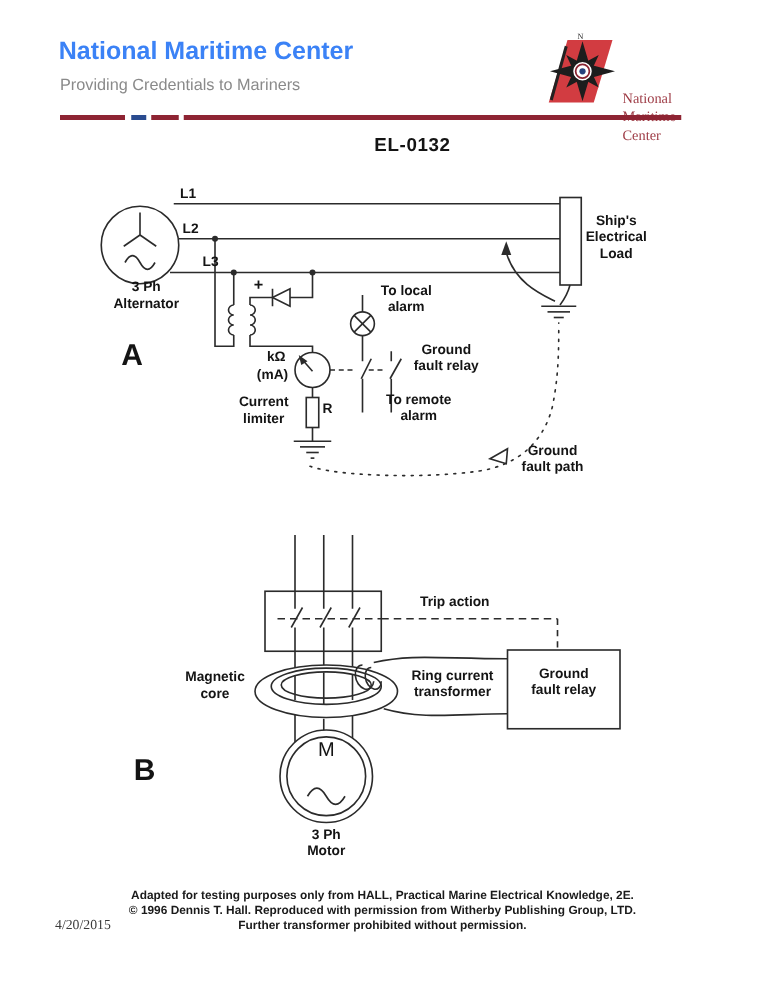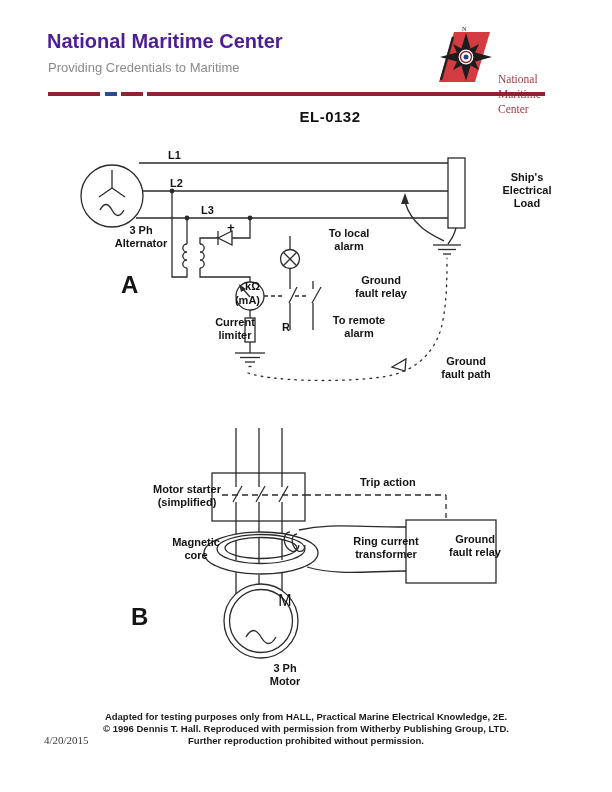--- a/index.html
+++ b/index.html
@@ -1,47 +1,47 @@
 <!DOCTYPE html>
 <html><head>
 <meta charset="utf-8">
 <style>
   html,body{margin:0;padding:0;background:#fff;}
   .page{position:relative;width:612px;height:792px;background:#fff;overflow:hidden;
         font-family:"Liberation Sans",sans-serif;color:#141414;}
   .abs{position:absolute;}
-  .hdr-title{left:47px;top:30px;font-size:20px;font-weight:bold;color:#4c1d95;}
+  .hdr-title{left:47px;top:30px;font-size:20px;font-weight:bold;color:#3b82f6;}
   .hdr-sub{left:48px;top:60px;font-size:13px;color:#8a8a8a;}
   .logo-text{left:498px;top:36px;font-family:"Liberation Serif",serif;font-size:11.5px;
              line-height:15px;color:#9e3c46;margin-top:36px;}
   .rule{top:92px;height:3.5px;background:#8e2433;}
   .rule.blue{background:#2a4b8f;}
   .doc-code{left:0;right:0;top:108px;text-align:center;font-size:15px;font-weight:bold;letter-spacing:.5px;padding-left:48px;}
   .lbl{position:absolute;font-size:11px;font-weight:bold;line-height:12.5px;
-       text-align:center;color:#141414;margin-left:24px;}
+       text-align:center;color:#141414;}
   .lbl .ln{display:block;}
   .nw{white-space:nowrap;}
   .sec{font-size:24px;font-weight:bold;}
-  .right{text-align:right;}
+  .right{}
   .footer{left:0;right:0;top:711px;text-align:center;font-size:9.5px;font-weight:bold;
           line-height:12px;color:#1a1a1a;}
   .date{left:44px;top:734px;font-family:"Liberation Serif",serif;font-size:11px;color:#3a3a3a;}
   .diag line,.diag path,.diag circle,.diag rect,.diag ellipse,.diag polygon,.diag polyline{
       stroke:#2b2b2b;fill:none;stroke-width:1.3;}
   .diag .fill{fill:#2b2b2b;stroke:none;}
   .diag .wfill{fill:#fff;}
   .diag .dot{fill:#2b2b2b;stroke:none;}
 </style>
 </head>
 <body>
 
 <div class="page">
 
   <div class="abs hdr-title">National Maritime Center</div>
-  <div class="abs hdr-sub">Providing Credentials to Maritime</div>
+  <div class="abs hdr-sub">Providing Credentials to Mariners</div>
 
   <svg class="abs" style="left:437px;top:23px;" width="58" height="64" viewBox="0 0 58 64">
     <text x="25" y="8" font-size="6.5" fill="#1d1d1d" style="font-family:'Liberation Serif',serif">N</text>
     <polygon points="17,9 53,9 38,59 2,59" fill="#d23c41" stroke="none"></polygon>
     <line x1="4" y1="57" x2="16" y2="14" stroke="#222" stroke-width="2.4"></line>
     <polygon points="29,28 42,21 36,34 42,47 29,40 16,47 22,34 16,21" fill="#1d1d1d" stroke="none"></polygon>
     <polygon points="29,10 34.5,28.5 55,34 34.5,39.5 29,58 23.5,39.5 3,34 23.5,28.5" fill="#1d1d1d" stroke="none"></polygon>
     <circle cx="29" cy="34" r="8" fill="#fff" stroke="#1d1d1d" stroke-width="1.2"></circle>
     <circle cx="29" cy="34" r="5.5" fill="#fff" stroke="#8a2432" stroke-width="1.4"></circle>
     <circle cx="29" cy="34" r="2.5" fill="#26427c" stroke="none"></circle>
@@ -147,28 +147,28 @@
     </g>
 
     <g>
       <path d="M188,233 C210,241 280,243 322,237 C358,232 376,210 382,185 C386,165 387,148 387,124" stroke-dasharray="1.6 5.2" stroke-width="1.7" stroke-linecap="round"></path>
       <polygon points="332,227 346,219 345,231" fill="#a9a9a9" stroke="#3a3a3a" stroke-width="1"></polygon>
     </g>
   </svg>
 
   <div class="lbl nw" style="left:144px;top:149px;">L1</div>
   <div class="lbl nw" style="left:146px;top:177px;text-align:right;">L2</div>
-  <div class="lbl nw" style="left:165px;top:204px;padding-left:12px;">L3</div>
+  <div class="lbl nw" style="left:150px;top:204px;padding-left:12px;">L3</div>
 
   <div class="lbl" style="left:73px;top:224px;width:88px;">
     <span class="ln">3 Ph</span>
     <span class="ln">Alternator</span>
   </div>
 
-  <div class="lbl" style="left:466px;top:171px;width:74px;line-height:13px;">
+  <div class="lbl" style="left:456px;top:171px;width:74px;line-height:13px;">
     <span class="ln">Ship's</span>
     <span class="ln">Electrical</span>
     <span class="ln">Load</span>
   </div>
 
   <div class="lbl sec" style="left:97px;top:279px;">A</div>
 
   <div class="lbl" style="left:203px;top:222px;font-size:13px;">+</div>
 
   <div class="lbl" style="left:292px;top:227px;width:66px;">
@@ -258,24 +258,20 @@
       <line x1="182" y1="152" x2="182" y2="176"></line>
     </g>
 
     <g>
       <circle cx="161" cy="201" r="37" class="wfill" stroke="#2b2b2b"></circle>
       <circle cx="161" cy="201" r="31.5" class="wfill" stroke="#2b2b2b"></circle>
       <path d="M146,217 q7.5,-13 15,0 q7.5,13 15,0"></path>
     </g>
   </svg>
 
-  <div class="lbl" style="left:116px;top:483px;width:94px;">
-    <span class="ln">Motor starter</span>
-    <span class="ln">(simplified)</span>
-  </div>
 
   <div class="lbl nw" style="left:336px;top:476px;">Trip action</div>
 
   <div class="lbl" style="left:136px;top:536px;width:72px;">
     <span class="ln">Magnetic</span>
     <span class="ln">core</span>
   </div>
 
   <div class="lbl" style="left:317px;top:535px;width:90px;line-height:13px;">
     <span class="ln">Ring current</span>
@@ -292,17 +288,17 @@
   <div class="lbl" style="left:234px;top:662px;width:54px;">
     <span class="ln">3 Ph</span>
     <span class="ln">Motor</span>
   </div>
 
   <div class="lbl sec" style="left:107px;top:611px;">B</div>
 
   <div class="abs footer">
     <div>Adapted for testing purposes only from HALL, Practical Marine Electrical Knowledge, 2E.</div>
     <div>© 1996 Dennis T. Hall. Reproduced with permission from Witherby Publishing Group, LTD.</div>
-    <div>Further reproduction prohibited without permission.</div>
+    <div>Further transformer prohibited without permission.</div>
   </div>
   <div class="abs date">4/20/2015</div>
 
 </div>
 
 </body></html>

